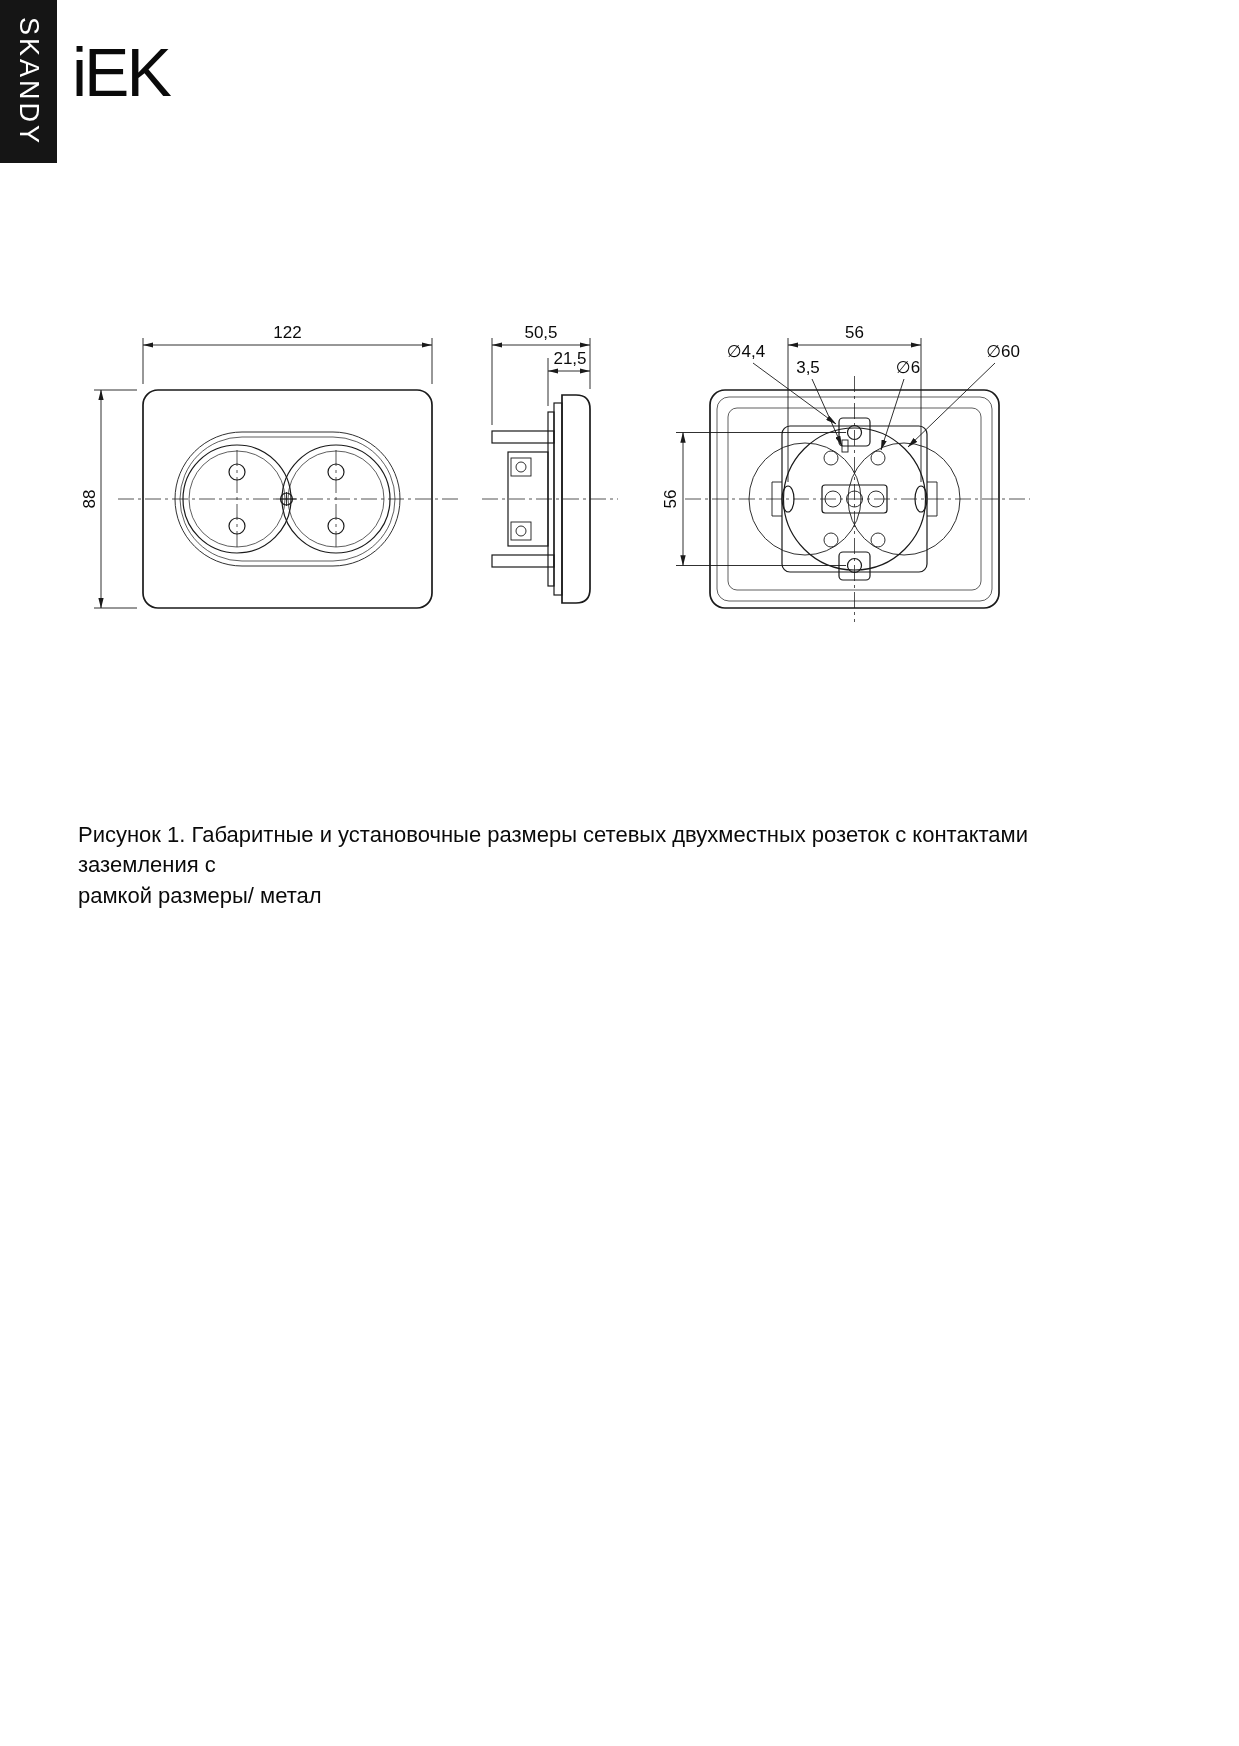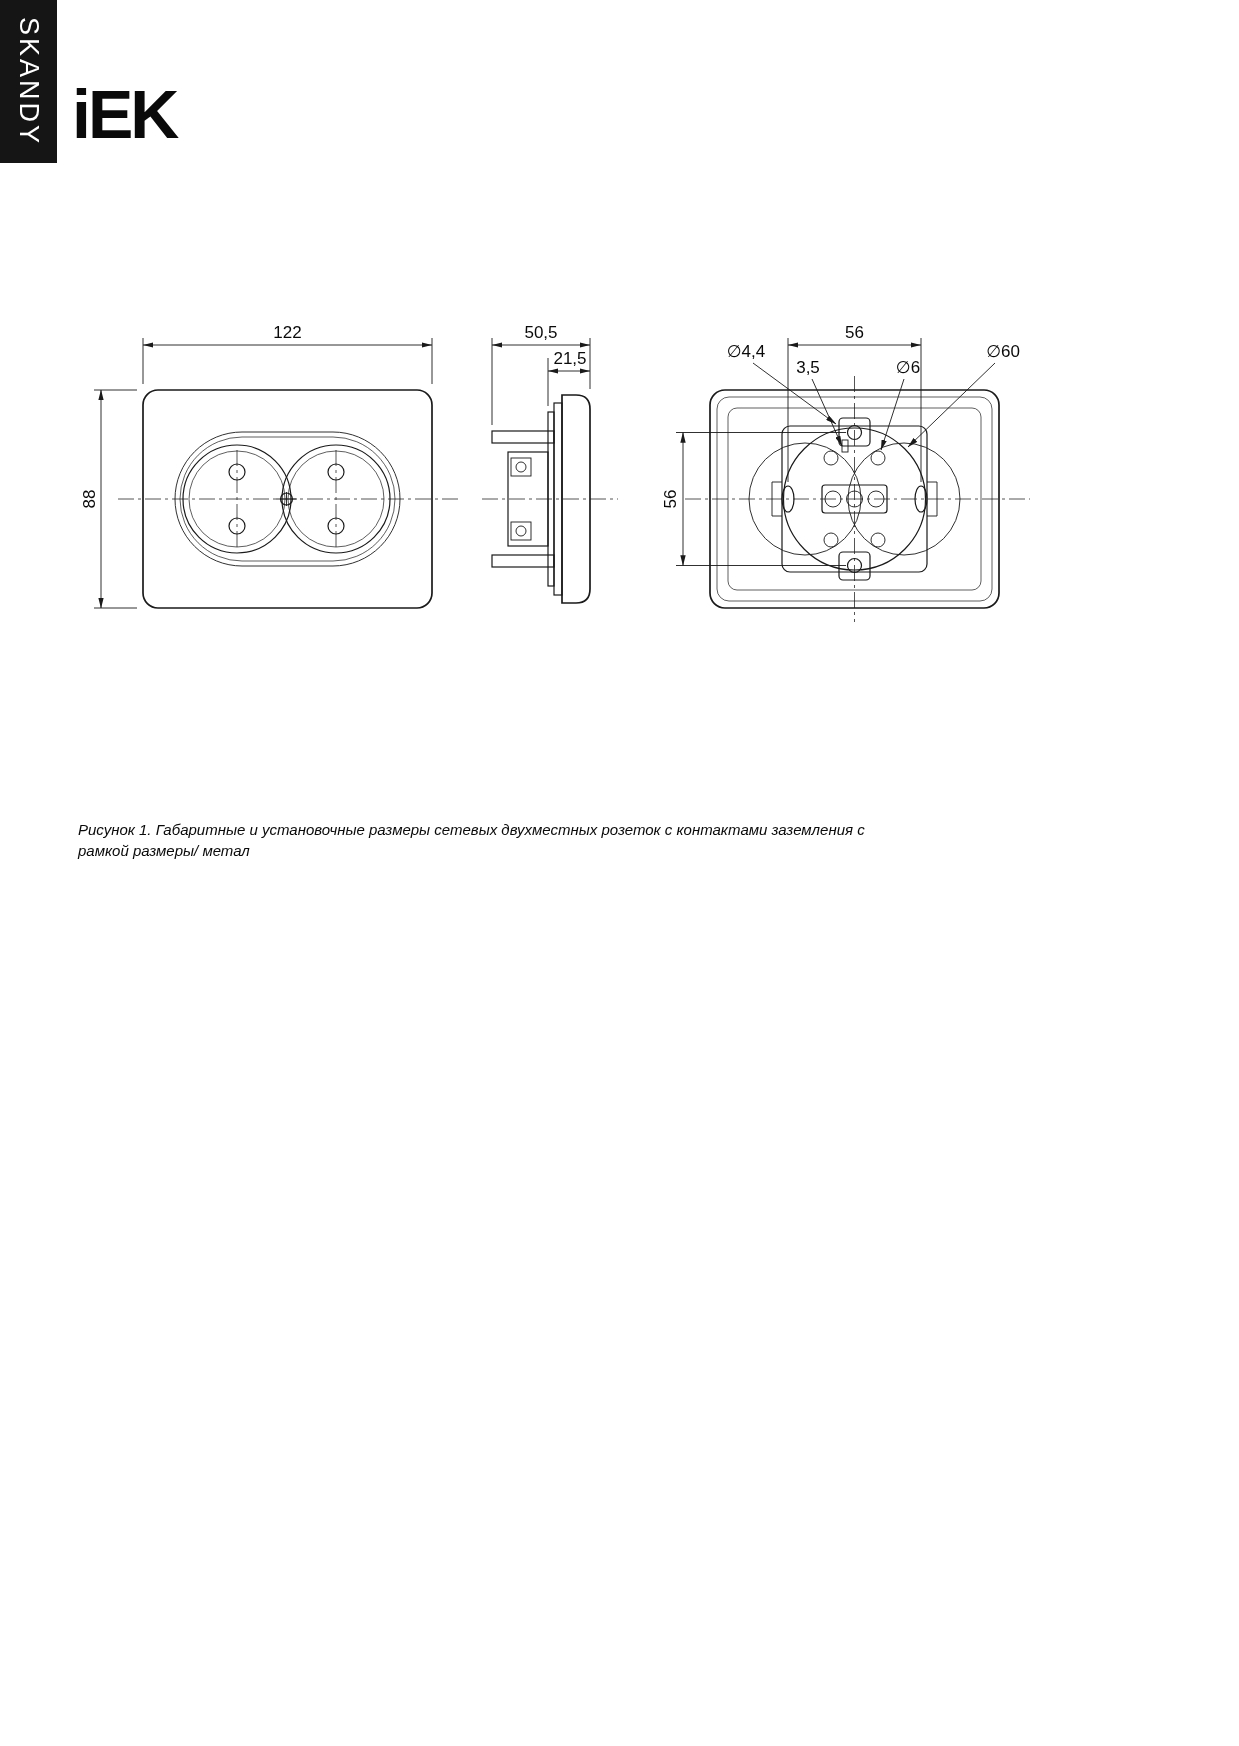--- a/index.html
+++ b/index.html
@@ -10,37 +10,37 @@
   }
   .sidebar {
     position:absolute; left:0; top:0; width:57px; height:163px;
     background:#151515; display:flex; align-items:center; justify-content:center;
   }
   .sidebar-text {
     writing-mode:vertical-rl; color:#ffffff; font-size:27px;
     letter-spacing:3px; font-weight:500;
   }
   .logo {
-    position:absolute; left:72px; top:38px; font-size:68px; font-weight:700;
-    letter-spacing:-3px; color:#0a0a0a; line-height:1;margin-top:42px;
+    position:absolute; left:72px; top:38px; font-size:68px; font-weight:400;
+    letter-spacing:-3px; color:#0a0a0a; line-height:1;
   }
   .drawings { position:absolute; left:70px; top:300px; }
 
   svg .obj  { fill:none; stroke:#1a1a1a; stroke-width:1.7; }
   svg .obj2 { fill:none; stroke:#1a1a1a; stroke-width:1.2; }
   svg .thin { fill:none; stroke:#1a1a1a; stroke-width:0.9; }
   svg .thin2{ fill:none; stroke:#1a1a1a; stroke-width:0.7; }
   svg .dim  { fill:none; stroke:#1a1a1a; stroke-width:0.9; }
   svg .cl   { fill:none; stroke:#2a2a2a; stroke-width:0.8; stroke-dasharray:16 4 3 4; }
   svg text.dimtxt {
     font-family:"Liberation Sans", sans-serif; font-size:17px; fill:#0a0a0a;
   }
   .caption {
     position:absolute; left:78px; top:820px; width:980px;
-    font-size:15px; line-height:1.38; color:#0a0a0a;font-style:italic;
+    font-size:22px; line-height:1.38; color:#0a0a0a;
   }
 </style>
 </head>
 <body>
 
 <div class="page">
 
   <div class="sidebar">
     <span class="sidebar-text">SKANDY</span>
   </div>

